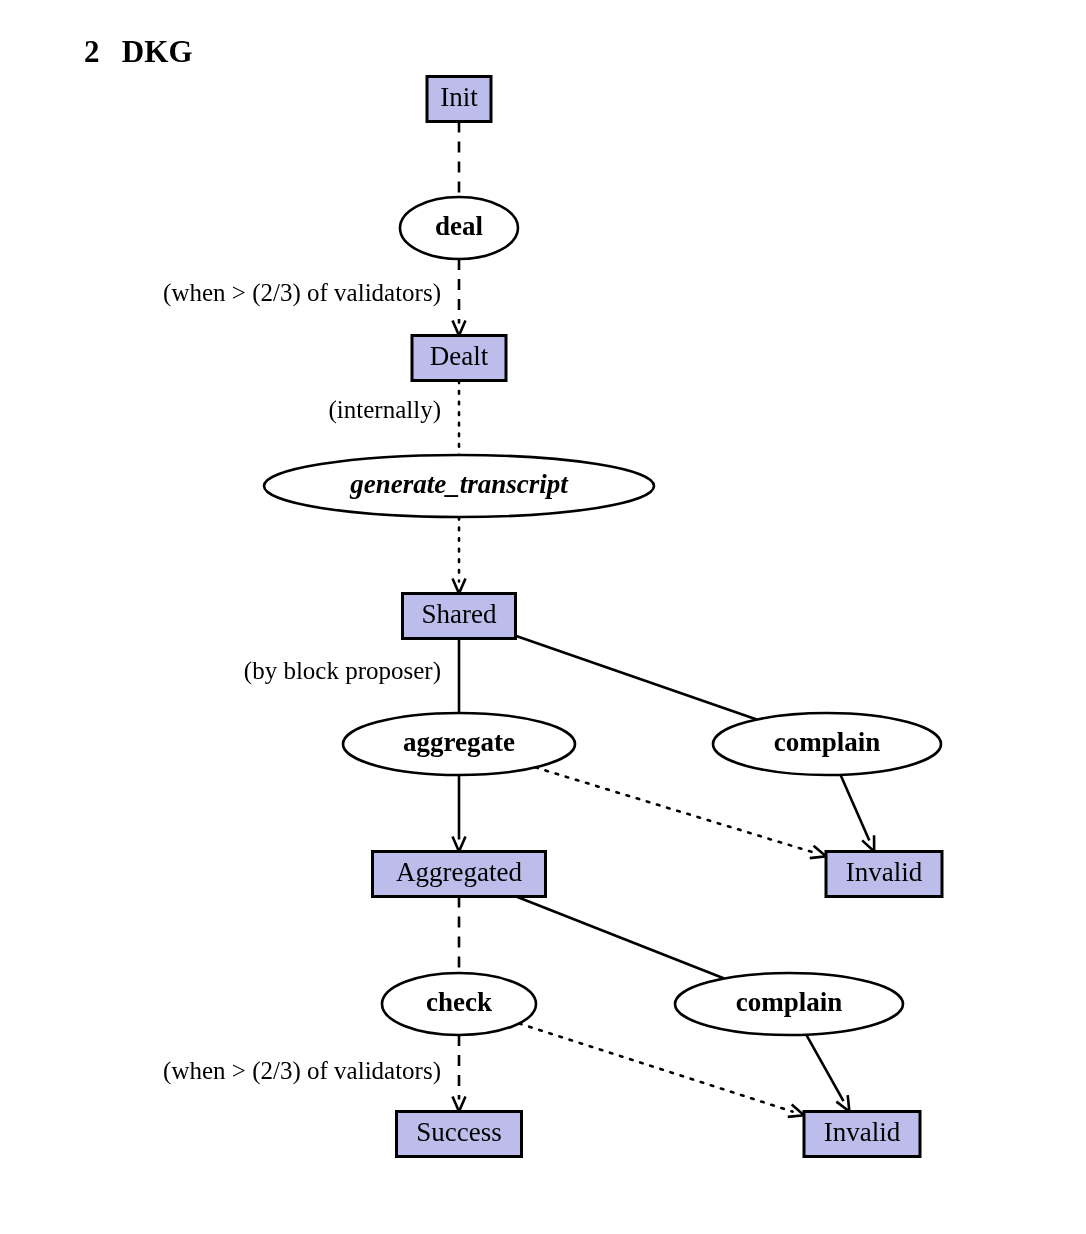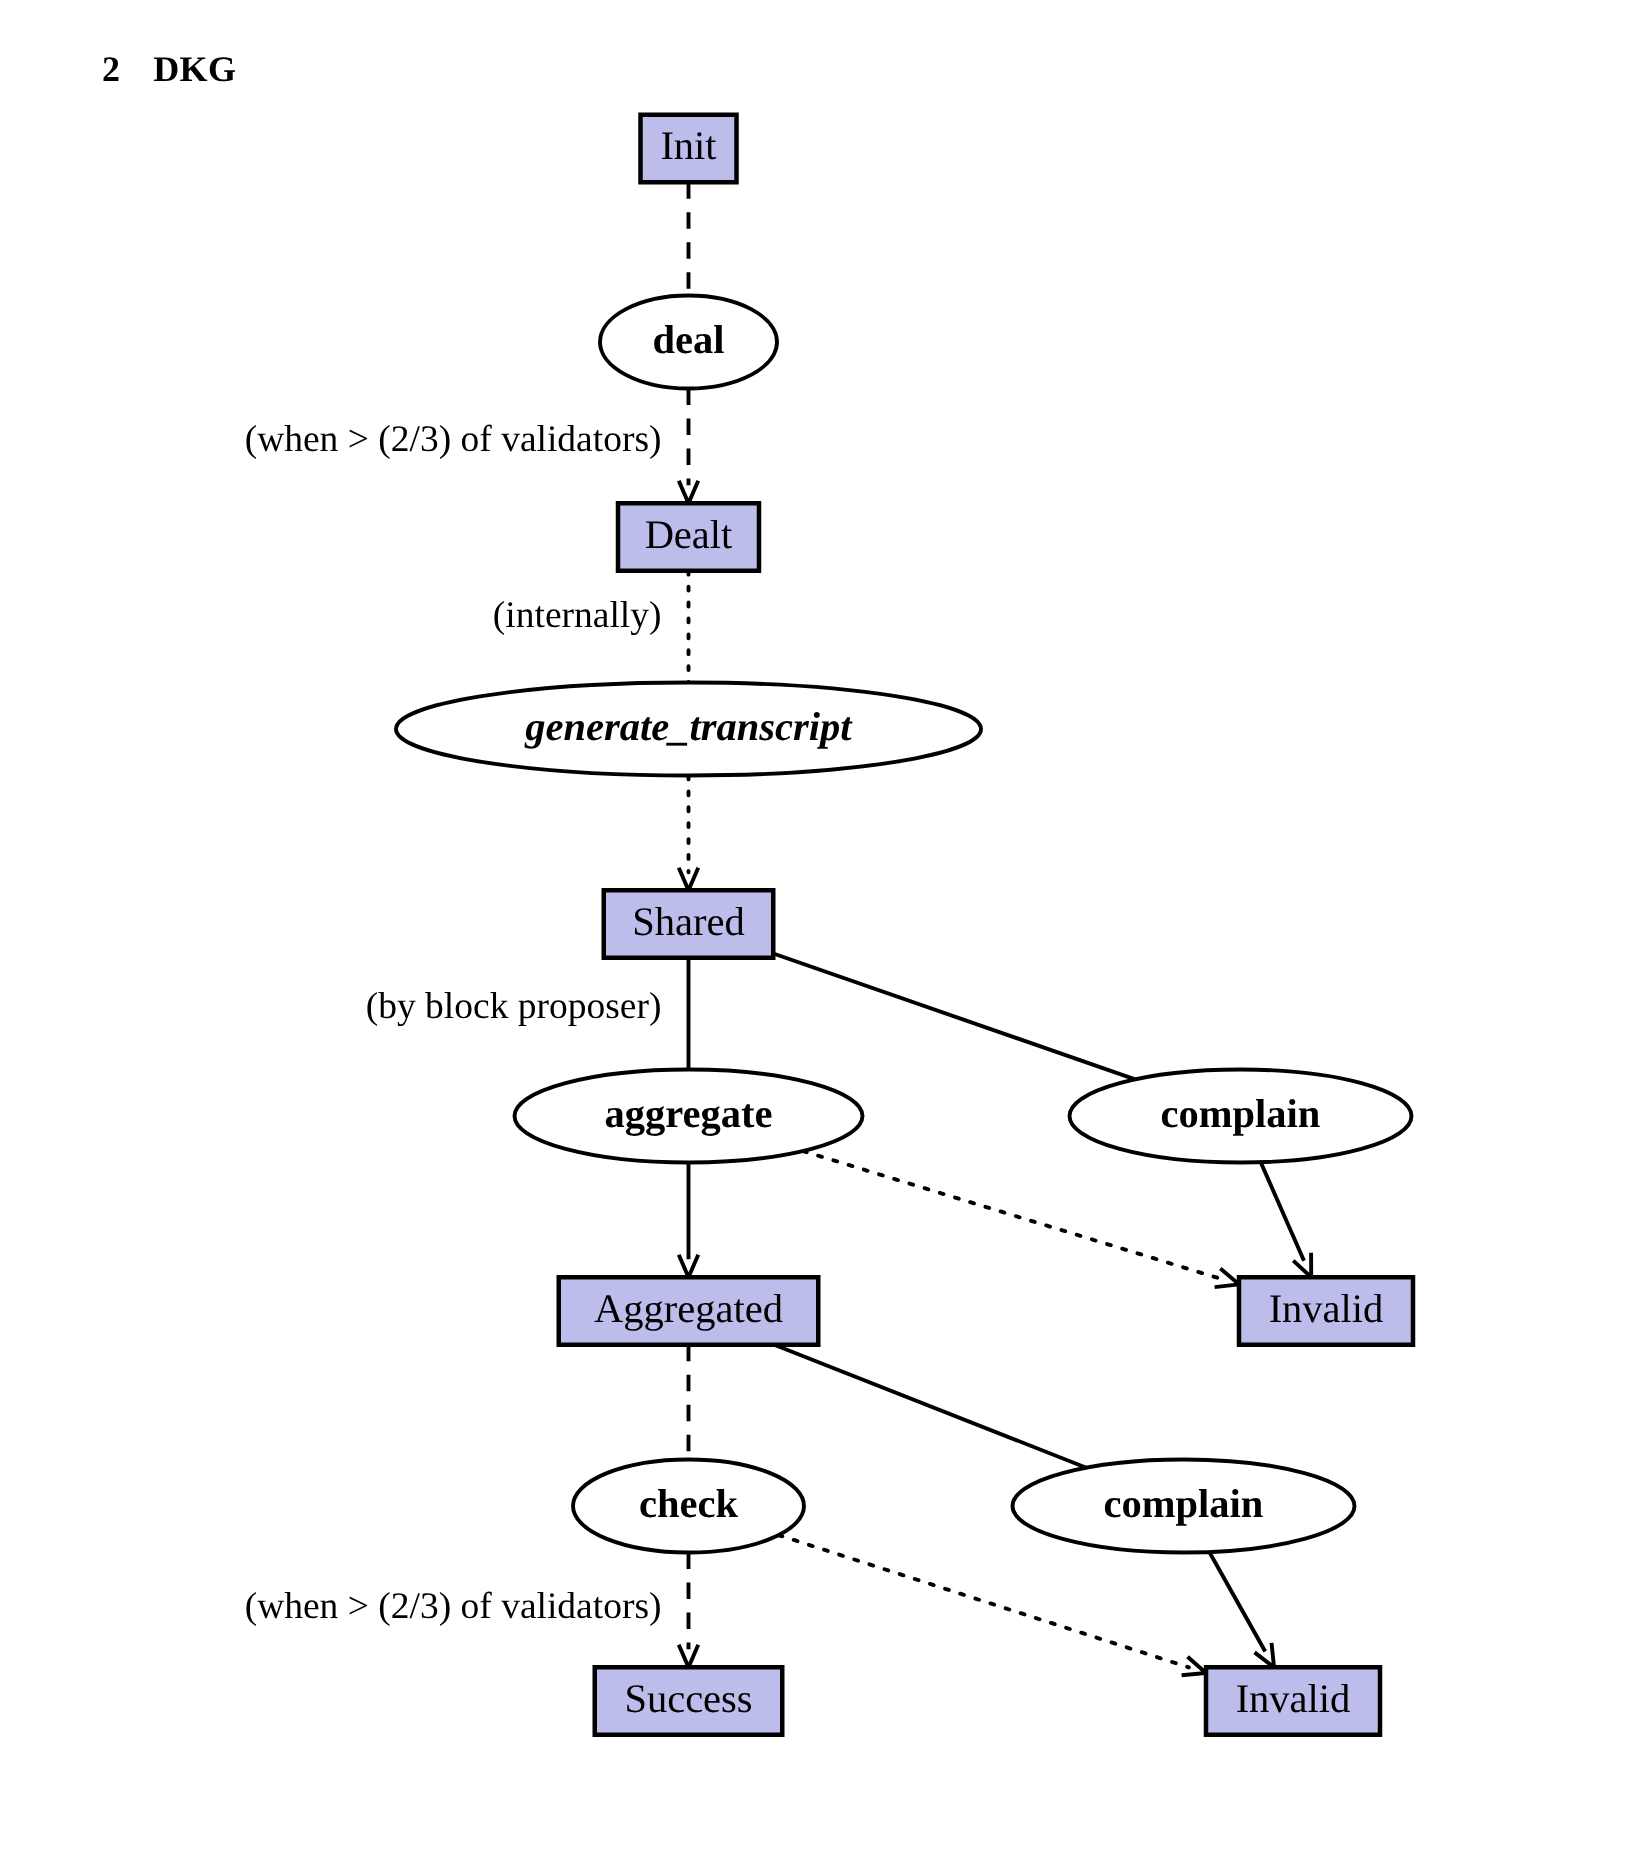--- a/index.html
+++ b/index.html
@@ -10,23 +10,23 @@
   body {
     width: 1086px;
     height: 1234px;
     position: relative;
     overflow: hidden;
     font-family: "Liberation Serif", "DejaVu Serif", serif;
     color: #000000;
   }
   #section-heading {
     position: absolute;
-    left: 68px;
+    left: 84px;
     top: 34px;
-    font-size: 24px;
+    font-size: 31px;
     font-weight: bold;
     letter-spacing: 0.2px;
     white-space: nowrap;
   }
   #section-heading .sec-num { margin-right: 22px; }
   #diagram {
     position: absolute;
     left: 0;
     top: 0;
     width: 1086px;

